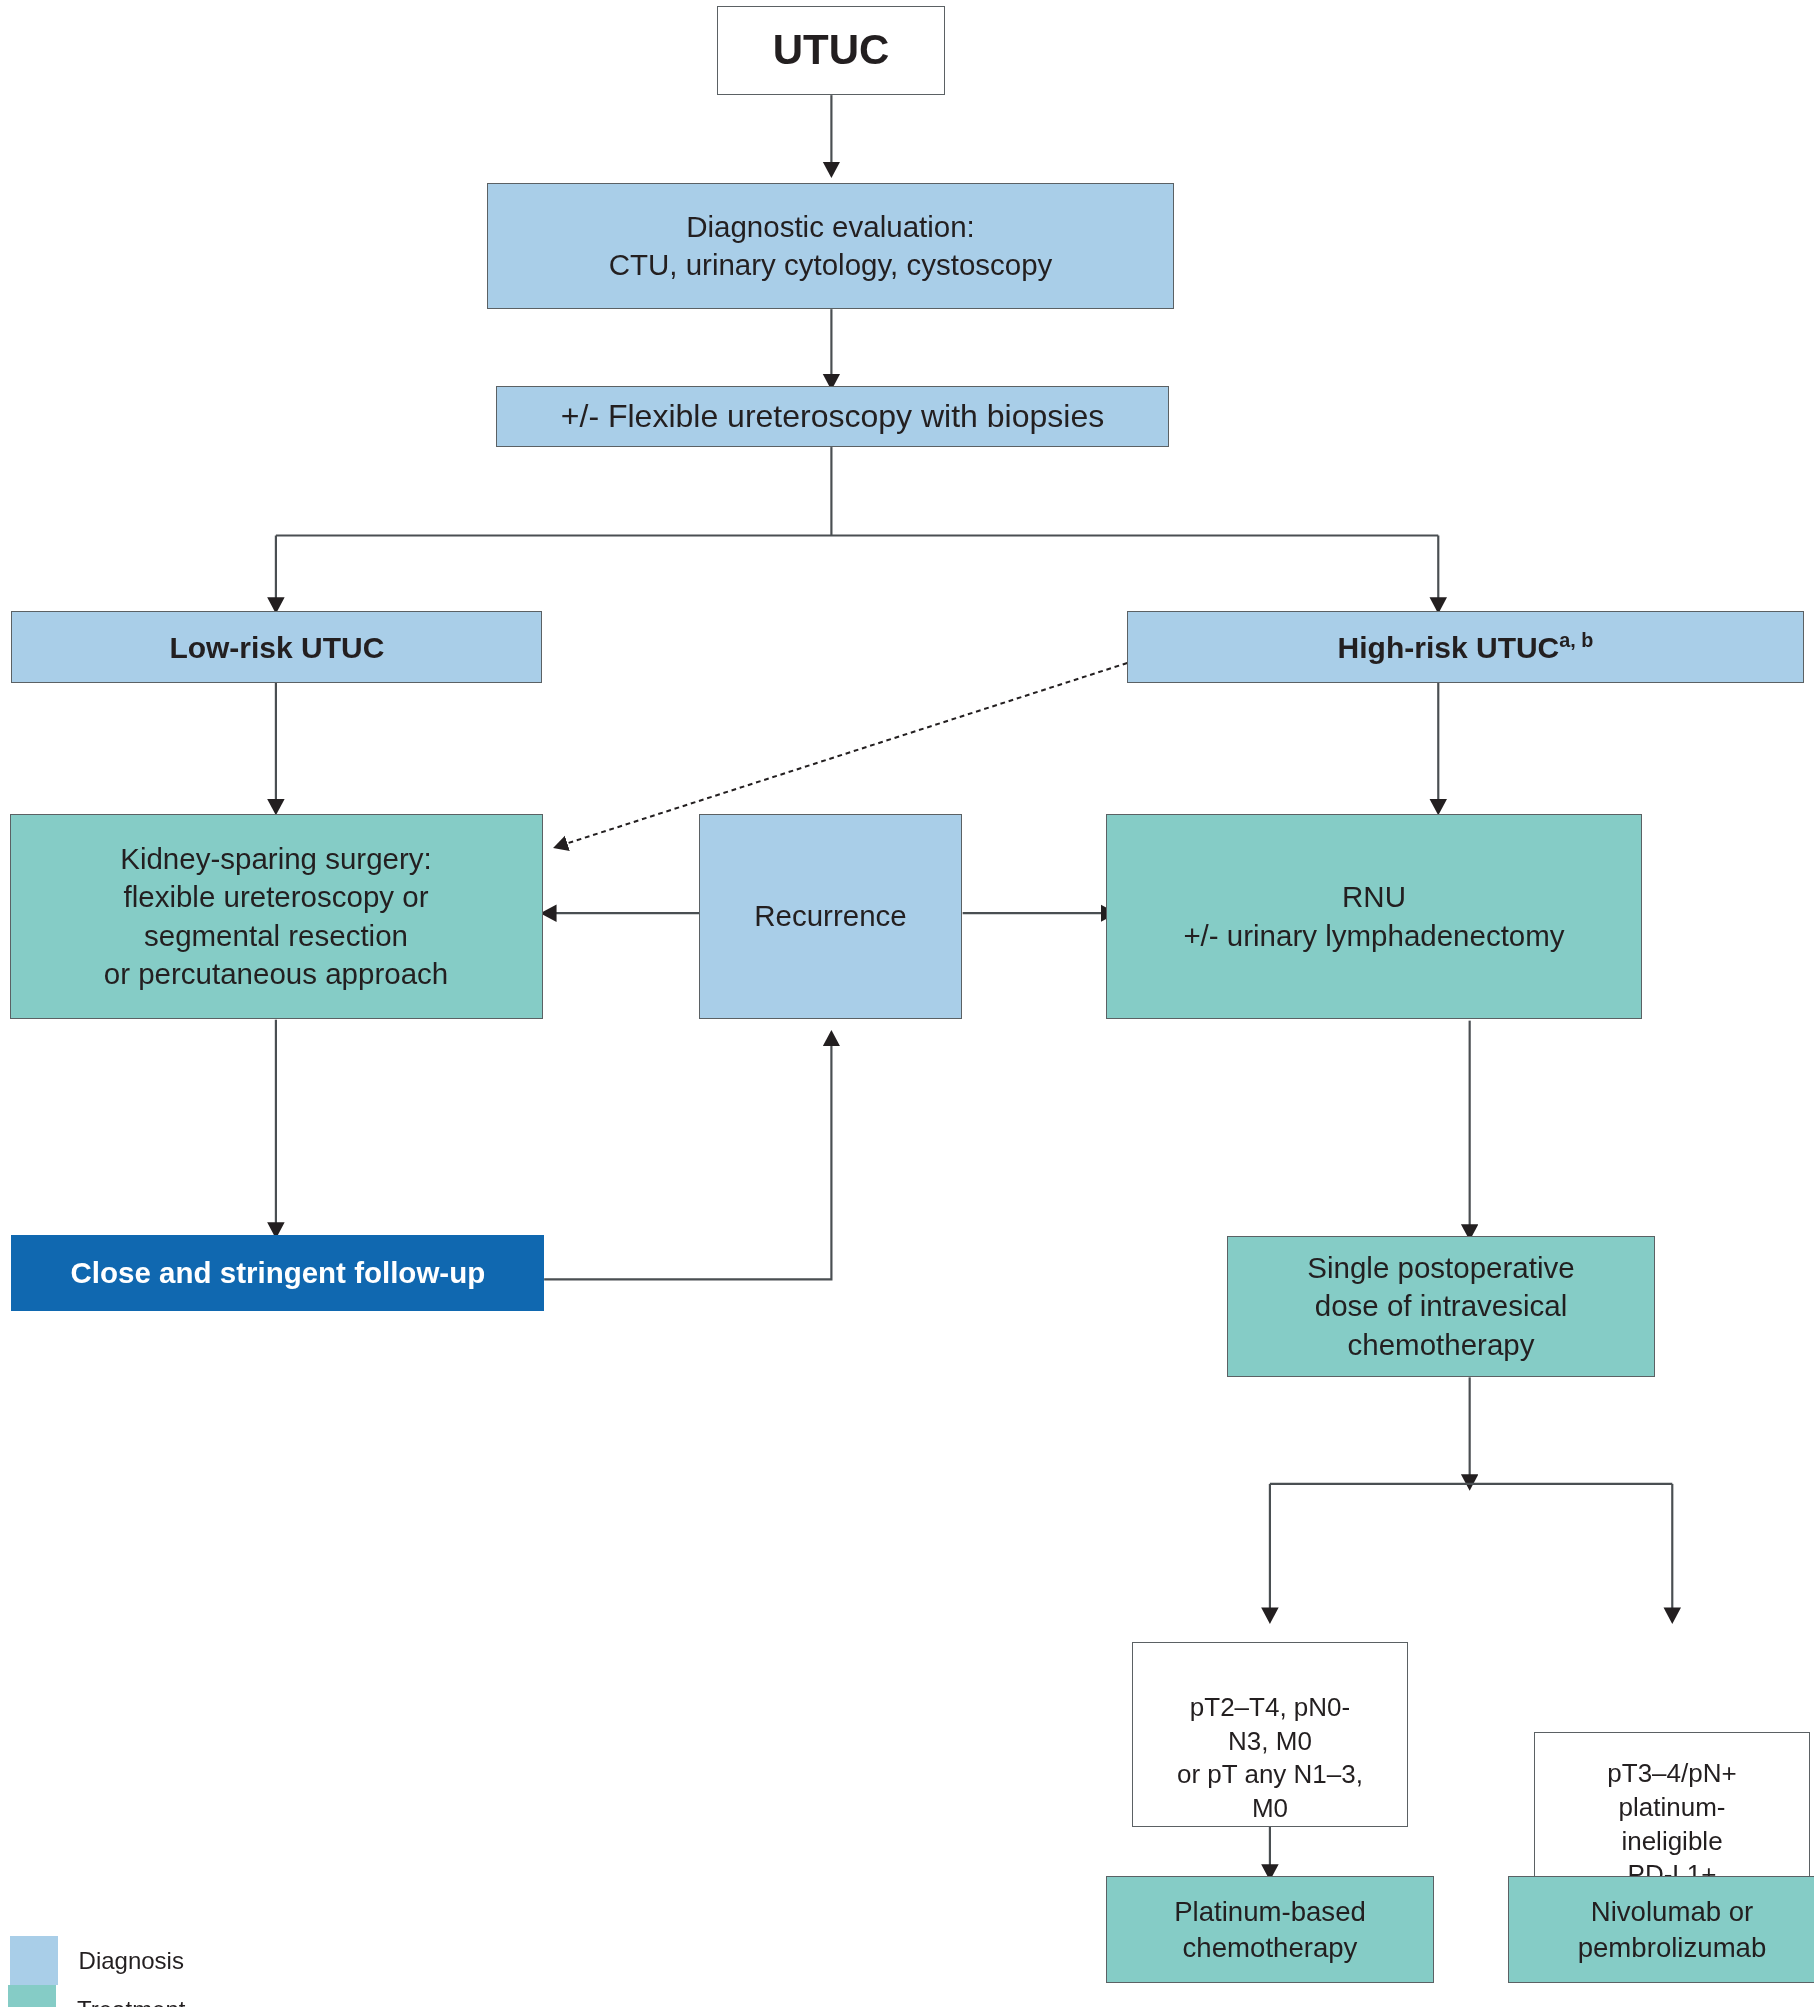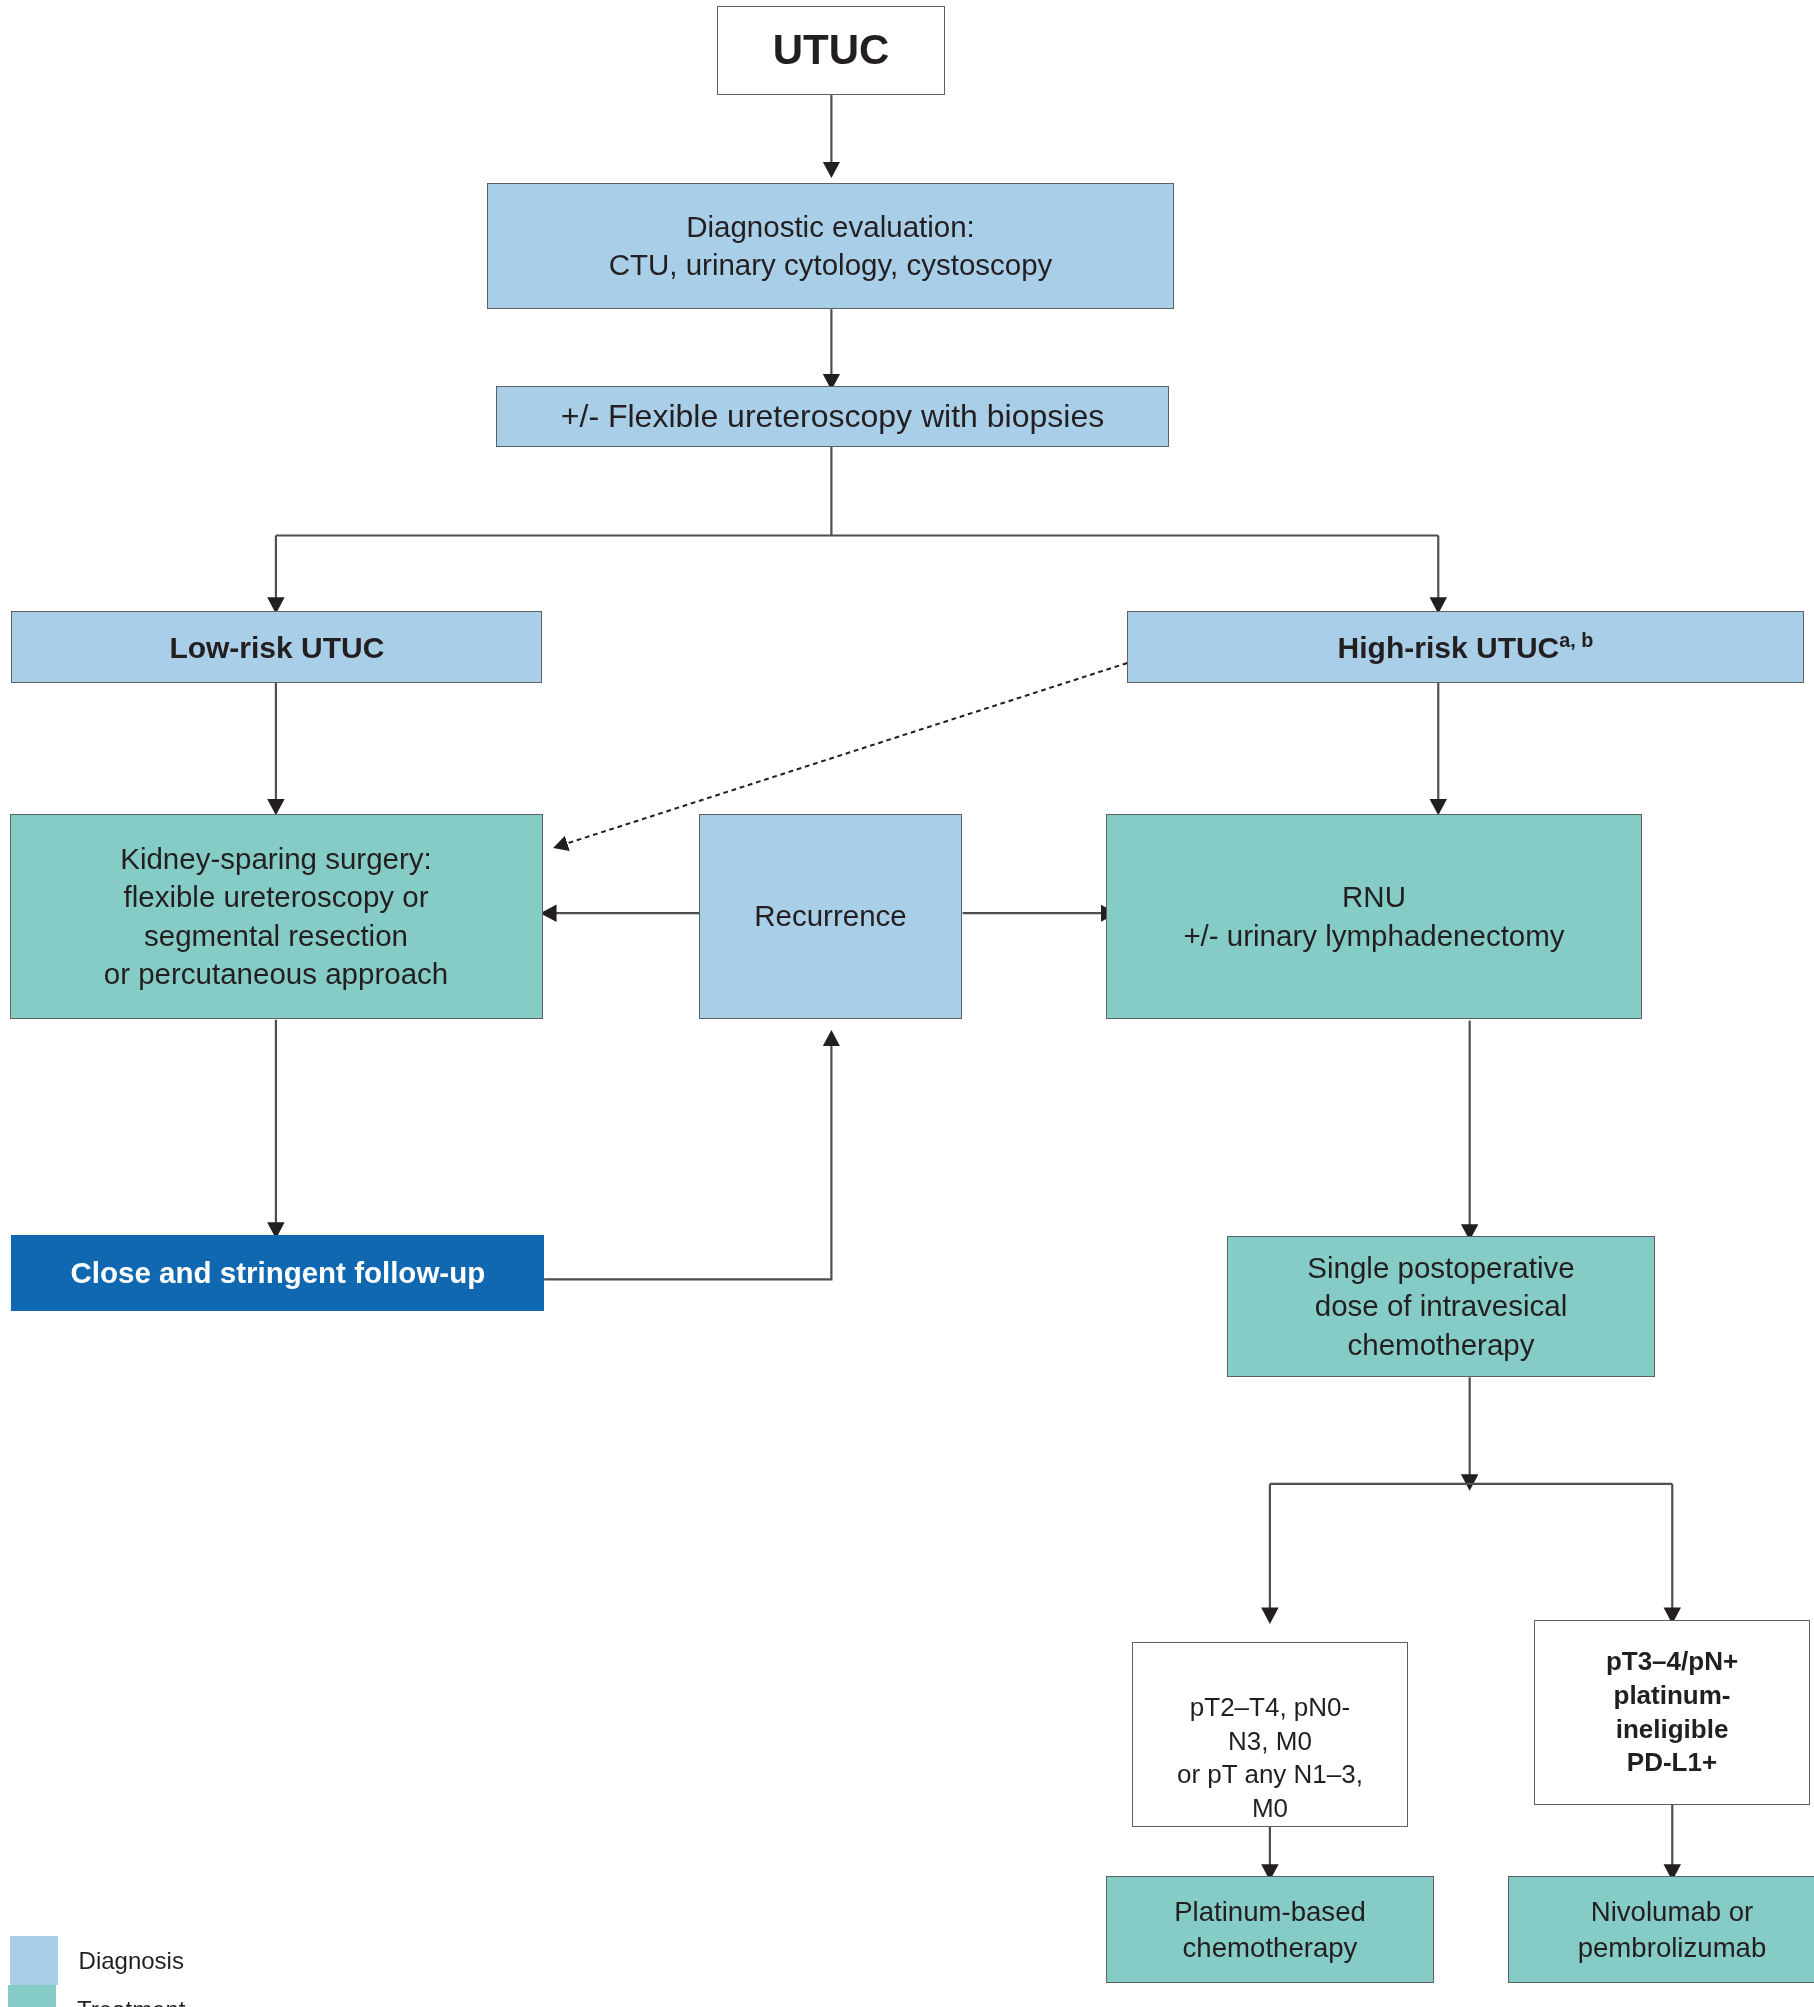--- a/index.html
+++ b/index.html
@@ -173,21 +173,21 @@
 
   <div class="node n-white" style="left:1132px; top:1642px; width:276px; height:185px; font-size:26px;align-items:flex-end;">
     <span class="txt">
       <span>pT2–T4, pN0-</span><br>
       <span>N3, M0</span><br>
       <span>or pT any N1–3,</span><br>
       <span>M0</span>
     </span>
   </div>
 
-  <div class="node n-white" style="left:1534px; top:1620px; width:276px; height:185px; font-size:26px;font-weight:bold;">
+  <div class="node n-white" style="left:1534px; top:1732px; width:276px; height:185px; font-size:26px;">
     <span class="txt">
       <span>pT3–4/pN+</span><br>
       <span>platinum-</span><br>
       <span>ineligible</span><br>
       <span>PD-L1+</span>
     </span>
   </div>
 
   <div class="node n-teal" style="left:1106px; top:1876px; width:328px; height:107px; font-size:27.6px;">
     <span class="txt">

